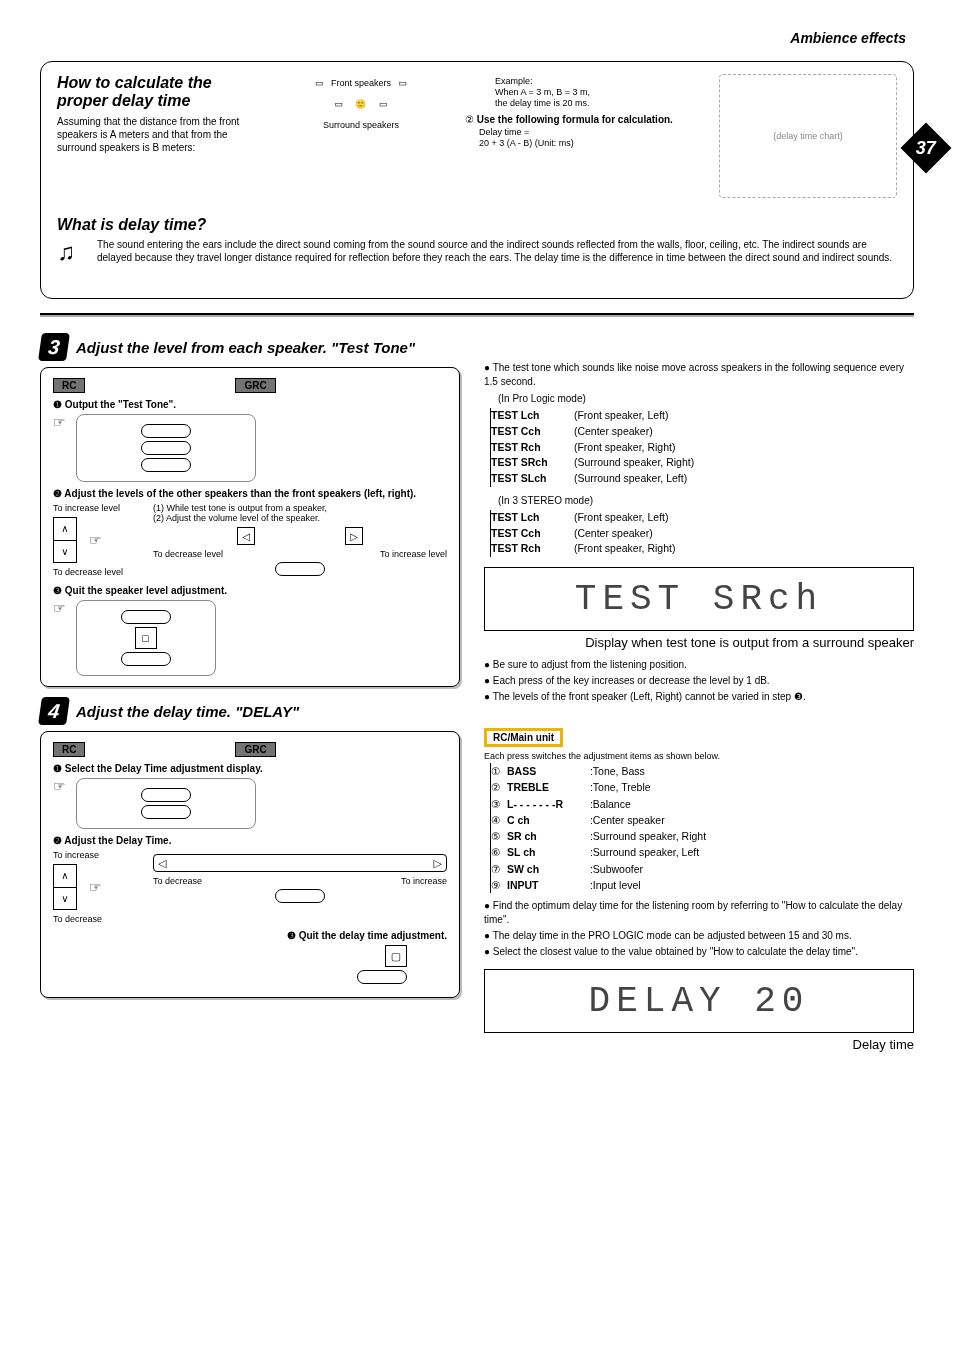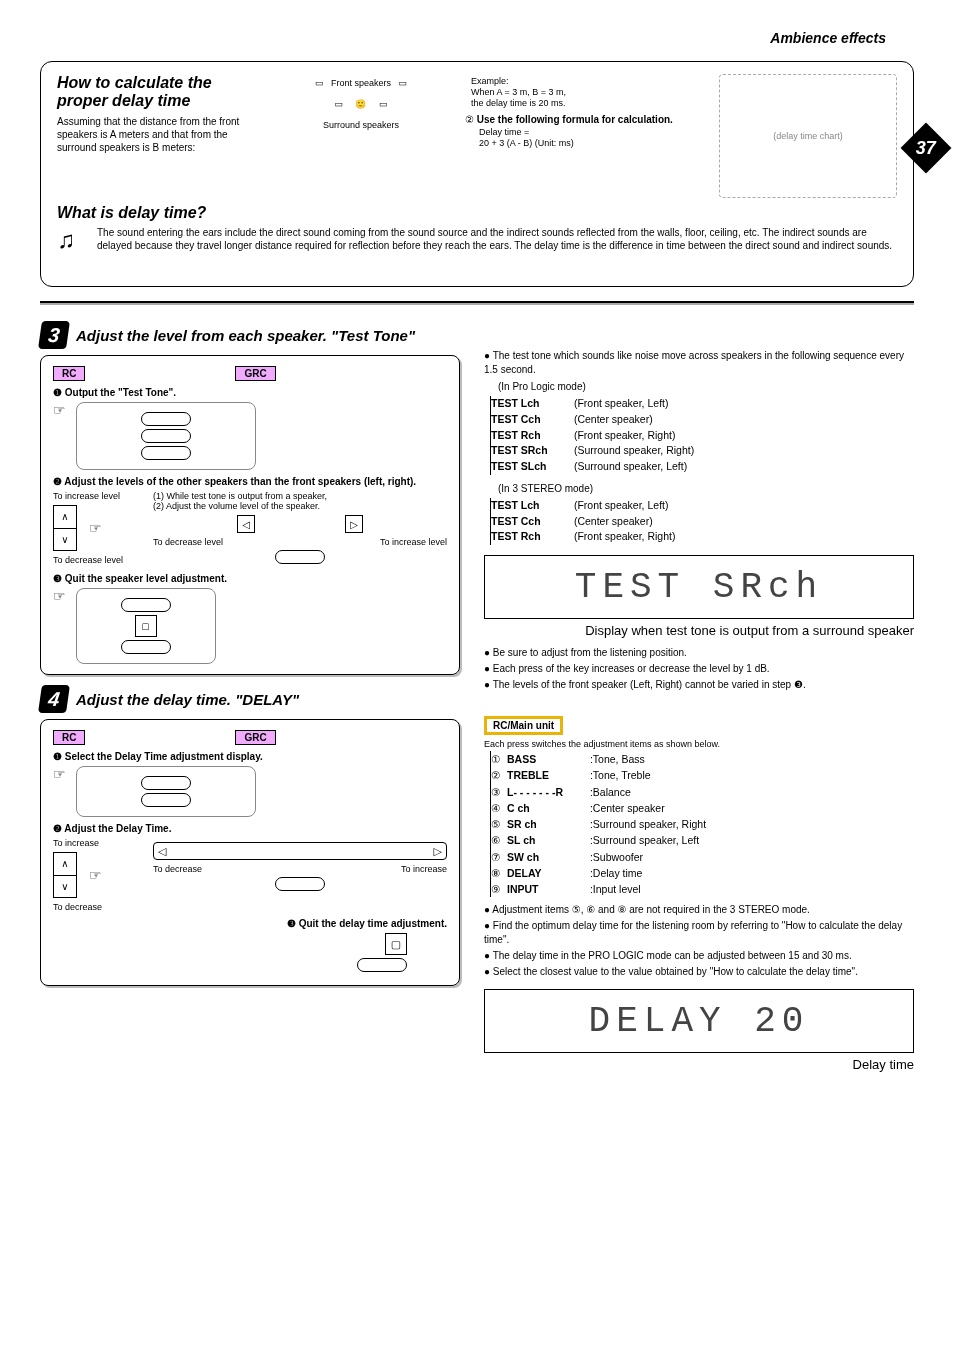--- a/index.html
+++ b/index.html
@@ -5,21 +5,21 @@
   * { box-sizing: border-box; margin: 0; padding: 0; }
   body {
     font-family: Arial, Helvetica, sans-serif;
     font-size: 11px;
     color: #000;
     background: #fff;
     width: 954px;
     padding: 30px 40px;
   }
   .header-row { text-align: right; margin-bottom: 15px; }
-  .header-title { font-style: italic; font-weight: bold; font-size: 14px; display: inline-block; margin-right: 28px; }
+  .header-title { font-style: italic; font-weight: bold; font-size: 14px; display: inline-block; margin-right: 8px; }
   .page-diamond {
     width: 36px; height: 36px;
     background: #000;
     transform: rotate(45deg);
     display: flex;
     align-items: center;
     justify-content: center;
     position: absolute;
     right: 10px;
     top: 130px;
@@ -38,21 +38,21 @@
     margin-bottom: 14px;
     position: relative;
   }
   .calc-cols { display: flex; gap: 14px; }
   .calc-left { width: 200px; }
   .calc-mid { width: 180px; font-size: 9px; text-align:center; }
   .calc-right { width: 240px; font-size: 10px; }
   .calc-chart { flex: 1; }
   .calc-h { font-style: italic; font-weight: bold; font-size: 16px; line-height: 1.1; margin-bottom: 6px; }
   .calc-p { font-size: 10px; line-height: 1.3; }
-  .what-h { font-style: italic; font-weight: bold; font-size: 16px; margin-top: 6px; margin-bottom: 4px; }
+  .what-h { font-style: italic; font-weight: bold; font-size: 16px; margin-top: 18px; margin-bottom: 4px; }
   .what-row { display: flex; gap: 10px; align-items: flex-start; }
   .what-note { width: 30px; font-size: 24px; }
   .what-text { flex: 1; font-size: 10px; line-height: 1.3; }
   .step-row { display: flex; align-items: center; gap: 8px; margin-bottom: 6px; }
   .step-num {
     width: 28px; height: 28px; background: #000; color: #fff;
     display:flex; align-items:center; justify-content:center;
     font-size: 20px; font-weight: bold; font-style: italic;
     border-radius: 4px;
     transform: skewX(-8deg);
@@ -70,21 +70,21 @@
   }
   .panel-shadow {
     box-shadow: 2px 2px 0 #bbb;
   }
   .rc-label {
     border: 1px solid #000;
     padding: 1px 8px;
     font-weight: bold;
     font-size: 10px;
     display: inline-block;
-    background: #f0abfc;
+    background: #737373;
   }
   .sub-step { font-weight: bold; font-size: 10px; margin: 6px 0 4px 0; }
   .oval-btn {
     width: 50px; height: 14px; border: 1px solid #000; border-radius: 10px;
     margin: 3px auto;
   }
   .small-txt { font-size: 9px; }
   .arrow-btn {
     width: 18px; height: 18px; border:1px solid #000; display:inline-flex;
     align-items:center; justify-content:center; font-size:10px;
@@ -149,21 +149,21 @@
     <div class="calc-left">
       <div class="calc-h">How to calculate the proper delay time</div>
       <div class="calc-p">Assuming that the distance from the front speakers is A meters and that from the surround speakers is B meters:</div>
     </div>
     <div class="calc-mid speaker-diagram">
       <div>▭ &nbsp; <span>Front speakers</span> &nbsp; ▭</div>
       <div style="margin:10px 0;">▭ &nbsp;&nbsp;&nbsp; 🙂 &nbsp;&nbsp;&nbsp; ▭</div>
       <div>Surround speakers</div>
     </div>
     <div class="calc-right">
-      <div class="tiny" style="white-space:pre-line; margin:2px 0 6px 6px;">Example:
+      <div class="tiny" style="white-space:pre-line; margin:2px 0 6px 30px;">Example:
 When A = 3 m, B = 3 m,
 the delay time is 20 ms.</div>
       <div>② <b>Use the following formula for calculation.</b></div>
       <div class="tiny" style="white-space:pre-line; margin:2px 0 0 14px;">Delay time =
 20 + 3    (A - B) (Unit: ms)</div>
     </div>
     <div class="calc-chart">
       <div class="chart-ph">(delay time chart)</div>
     </div>
   </div>
@@ -328,26 +328,24 @@
     <span class="sub-box-label">RC/Main unit</span>
     <div class="small-txt">Each press switches the adjustment items as shown below.</div>
     <div class="item-list conn" id="itemlist">
         <div><span class="n">①</span><span class="k">BASS</span> :Tone, Bass</div>
         <div><span class="n">②</span><span class="k">TREBLE</span> :Tone, Treble</div>
         <div><span class="n">③</span><span class="k">L- - - - - - -R</span> :Balance</div>
         <div><span class="n">④</span><span class="k">C ch</span> :Center speaker</div>
         <div><span class="n">⑤</span><span class="k">SR ch</span> :Surround speaker, Right</div>
         <div><span class="n">⑥</span><span class="k">SL ch</span> :Surround speaker, Left</div>
         <div><span class="n">⑦</span><span class="k">SW ch</span> :Subwoofer</div>
-        <div><span class="n">⑧</span><span class="k">DELAY</span> :Delay time</div>
         <div><span class="n">⑨</span><span class="k">INPUT</span> :Input level</div>
       </div>
 
     <ul class="b">
-      <li>Adjustment items ⑤, ⑥ and ⑧ are not required in the 3 STEREO mode.</li>
       <li>Find the optimum delay time for the listening room by referring to "How to calculate the delay time".</li>
       <li>The delay time in the PRO LOGIC mode can be adjusted between 15 and 30 ms.</li>
       <li>Select the closest value to the value obtained by "How to calculate the delay time".</li>
     </ul>
 
     <div class="display-box">
       <span class="seg">DELAY       20</span>
     </div>
     <div class="caption-right">Delay time</div>
   </div>

